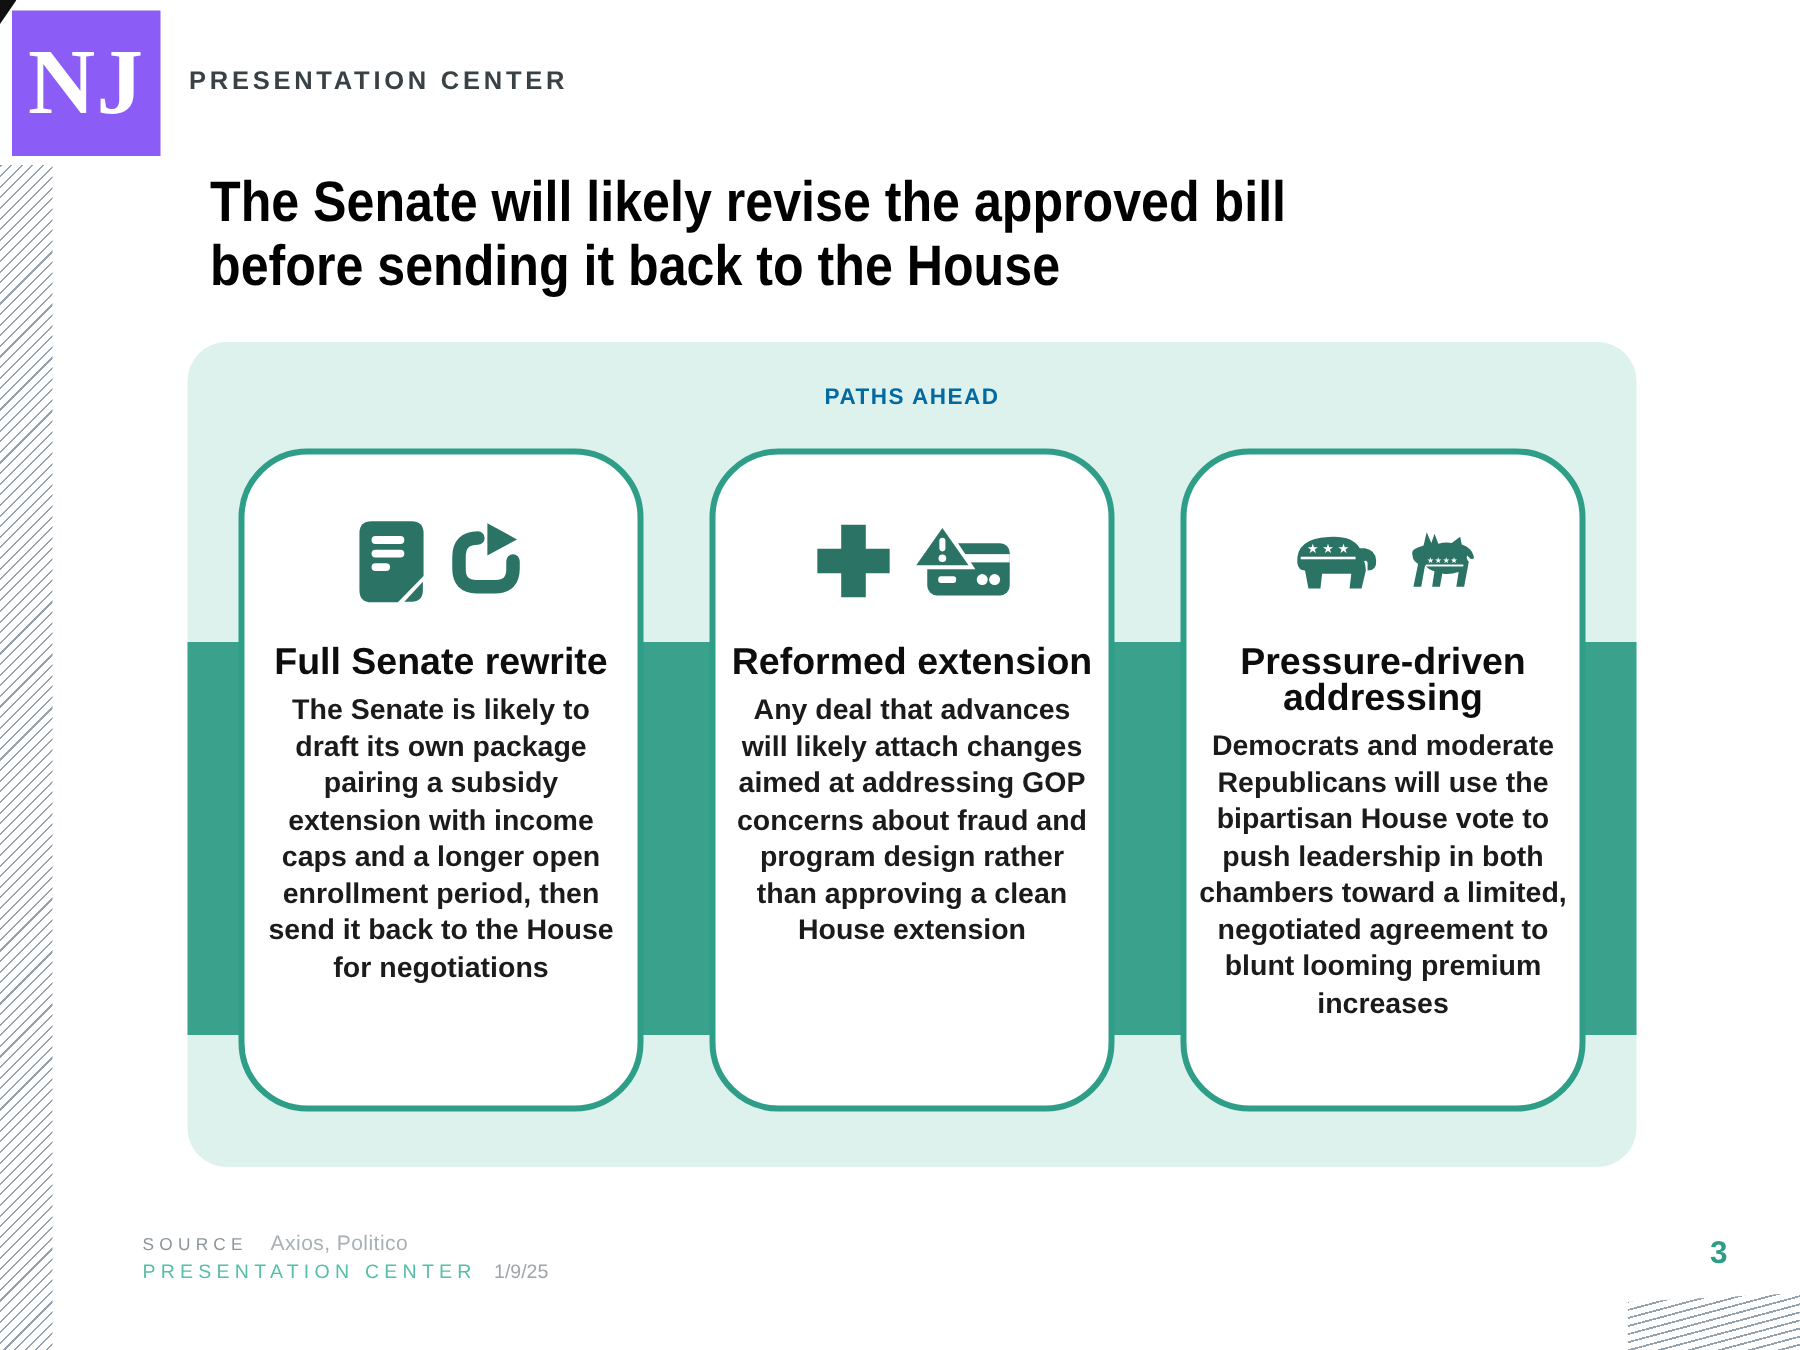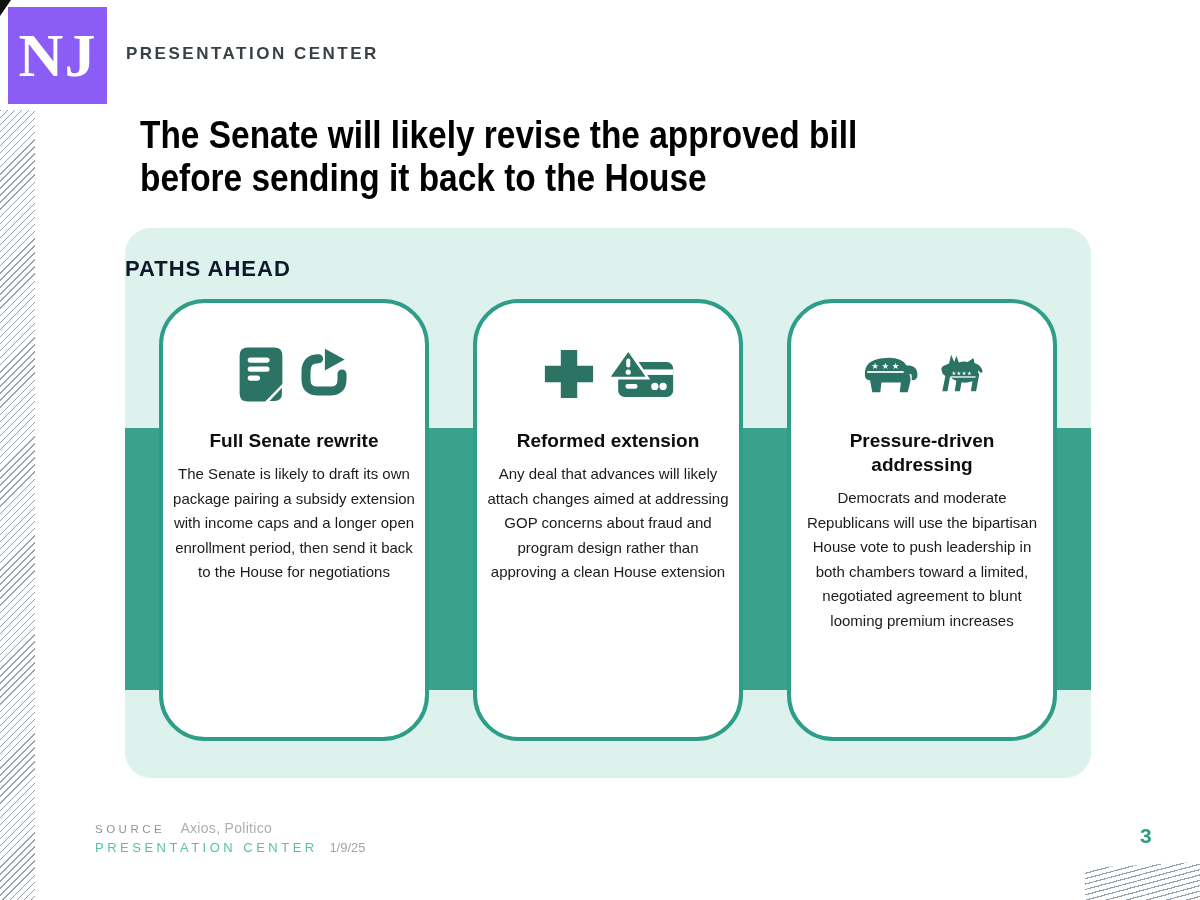--- a/index.html
+++ b/index.html
@@ -24,34 +24,34 @@
 
   
   .title{position:absolute;left:140px;top:114px;margin:0;font-weight:700;color:#000;
         font-size:38px;line-height:43px;transform:scaleX(.88);transform-origin:left top;
         white-space:nowrap;}
   .title .line{display:block;}
 
   
   .panel{position:absolute;left:125px;top:228px;width:966px;height:550px;
         background:#DDF1ED;border-radius:26px;}
-  .panel-heading{position:absolute;top:28px;left:0;width:100%;
-        font-size:22px;font-weight:700;letter-spacing:1px;color:#0f172a;}
+  .panel-heading{position:absolute;top:28px;left:0;width:100%;text-align:center;
+        font-size:15px;font-weight:700;letter-spacing:1px;color:#0369a1;}
   .band{position:absolute;left:0;top:200px;width:100%;height:262px;background:#3AA18C;}
 
   
   .cards{position:absolute;left:0;top:71px;width:100%;display:flex;
         justify-content:center;gap:44px;}
   .card{box-sizing:border-box;width:270px;height:442px;background:#fff;
         border:4px solid #2F9E89;border-radius:46px;padding:40px 8px 0;
         text-align:center;position:relative;}
   .icons{display:flex;justify-content:center;align-items:center;gap:13px;height:62px;}
   .icons svg{display:block;}
-  .card h3{margin:24px 0 0;font-size:19px;line-height:24px;color:#0d0d0d;font-weight:700;}
-  .card p{margin:9px 0 0;font-size:15px;line-height:24.5px;color:#1b1b1b;}
+  .card h3{margin:24px 0 0;font-size:25px;line-height:24px;color:#0d0d0d;font-weight:700;}
+  .card p{margin:9px 0 0;font-size:19px;line-height:24.5px;color:#1b1b1b;font-weight:bold;}
 
   
   .src-line{position:absolute;left:95px;top:820px;font-size:11.5px;color:#8D959B;}
   .src-label{letter-spacing:3.5px;}
   .src-value{font-size:14px;color:#A9B0B5;margin-left:12px;letter-spacing:.3px;}
   .pc-line{position:absolute;left:95px;top:840px;font-size:13px;}
   .pc-brand{letter-spacing:3.5px;color:#56BEA9;}
   .pc-date{color:#9FA6AB;margin-left:8px;}
   .page-num{position:absolute;left:1140px;top:824px;font-size:21px;font-weight:700;color:#2E9C87;}
 </style>

